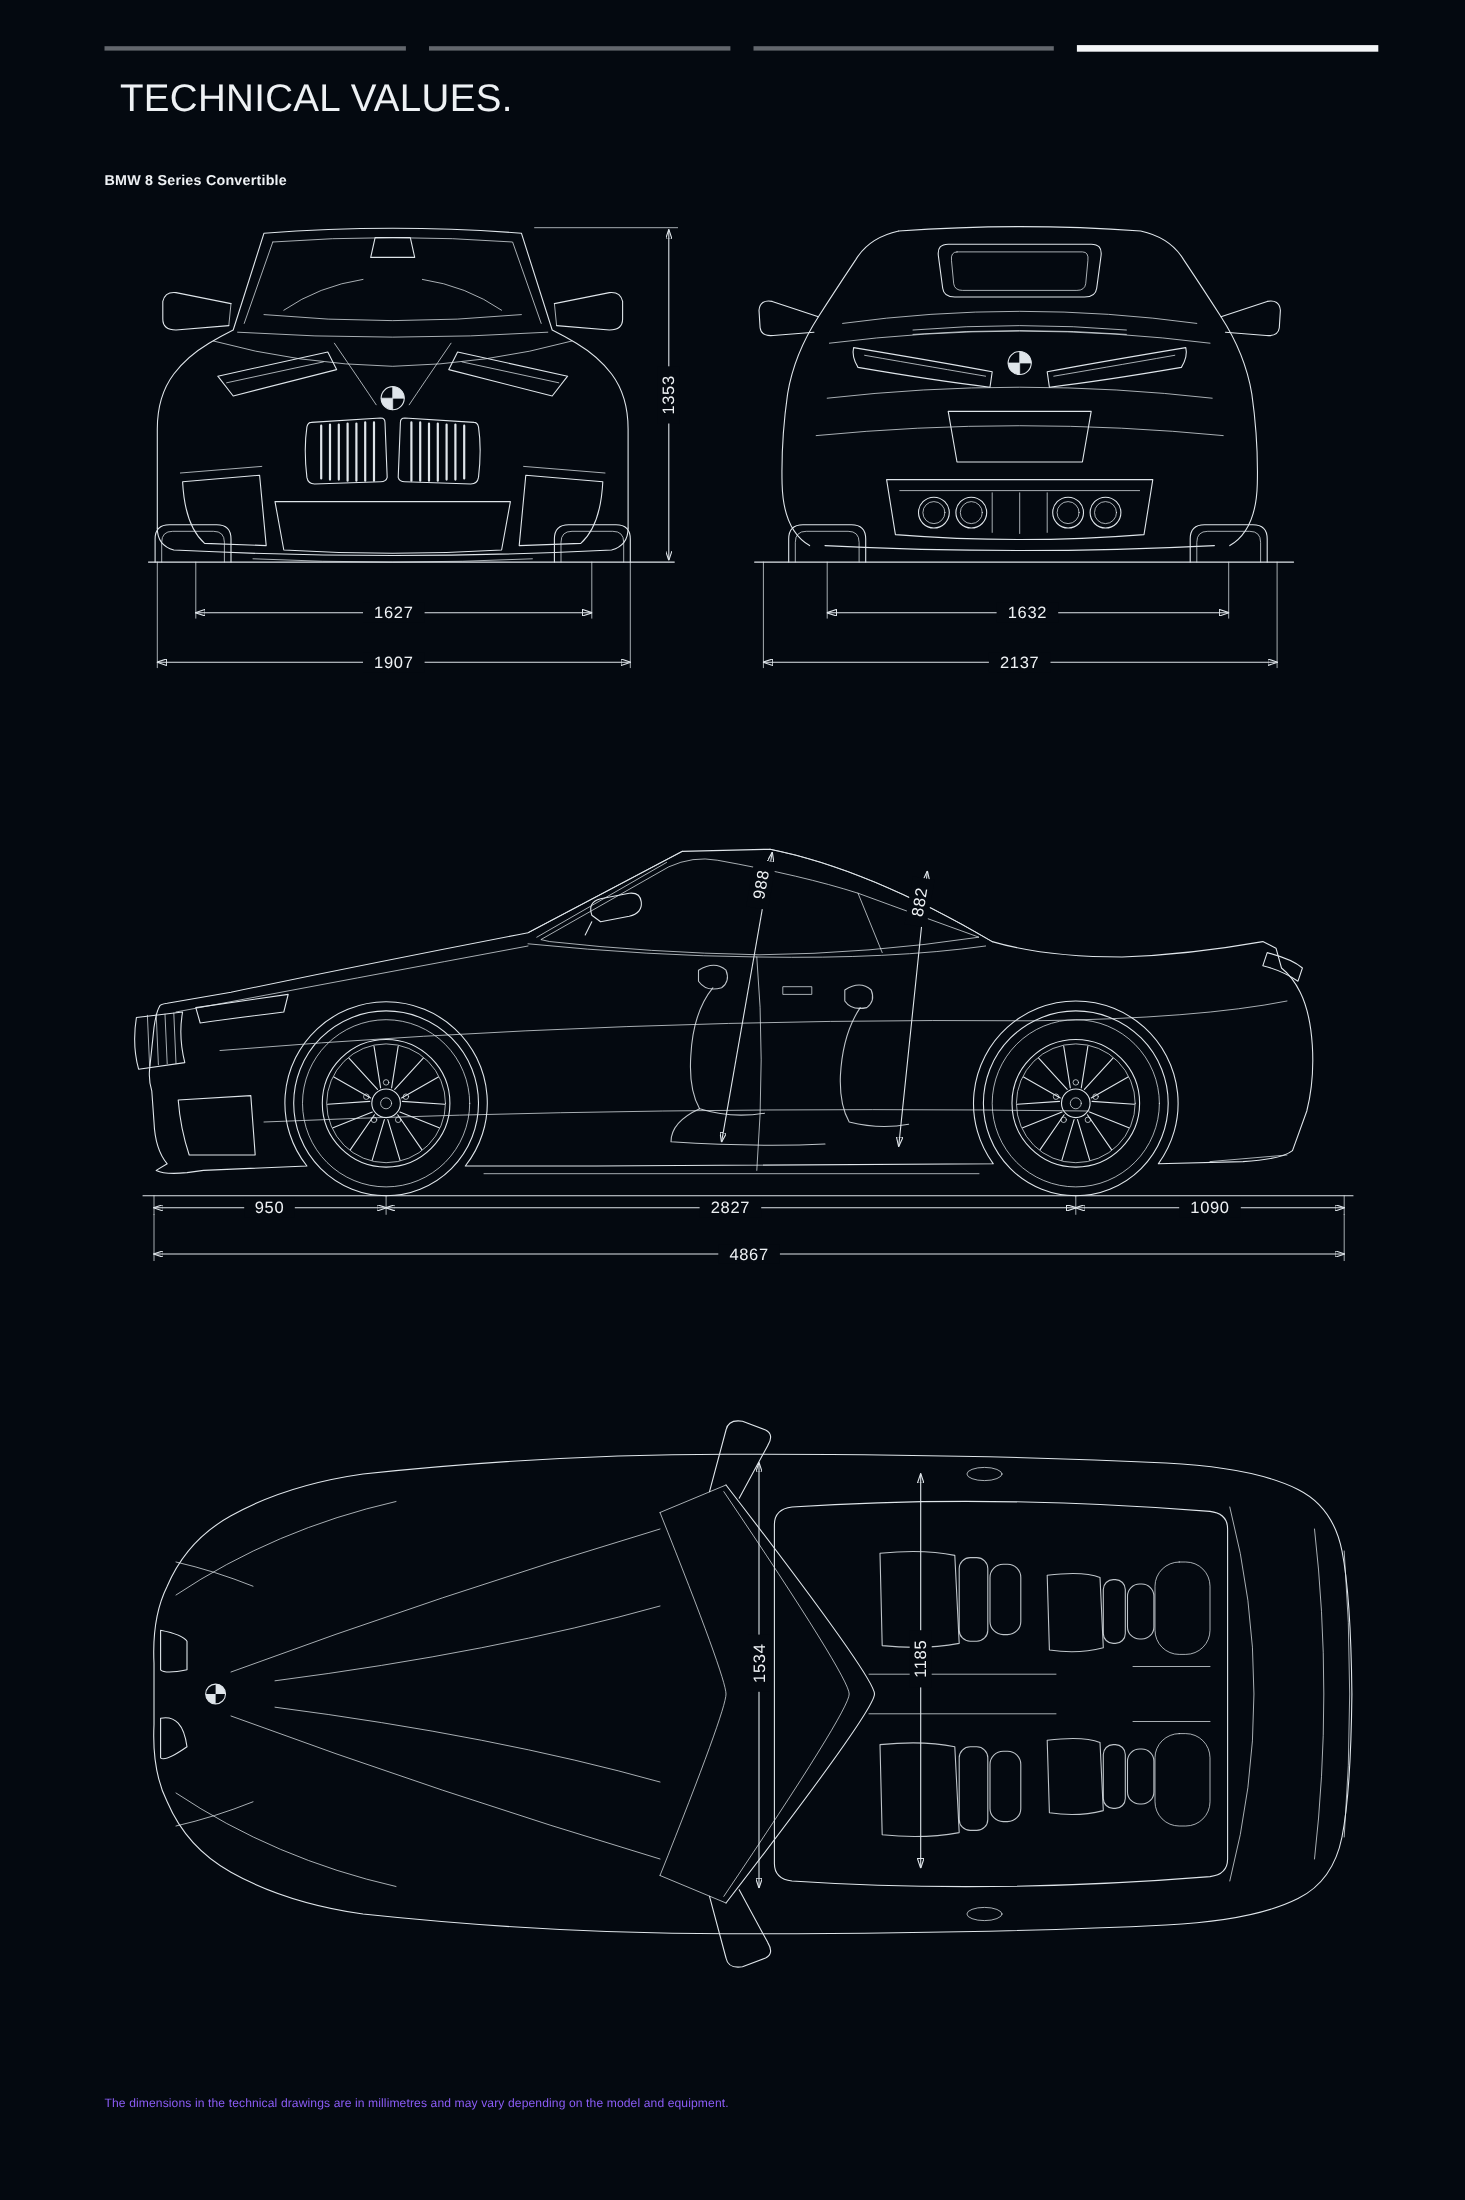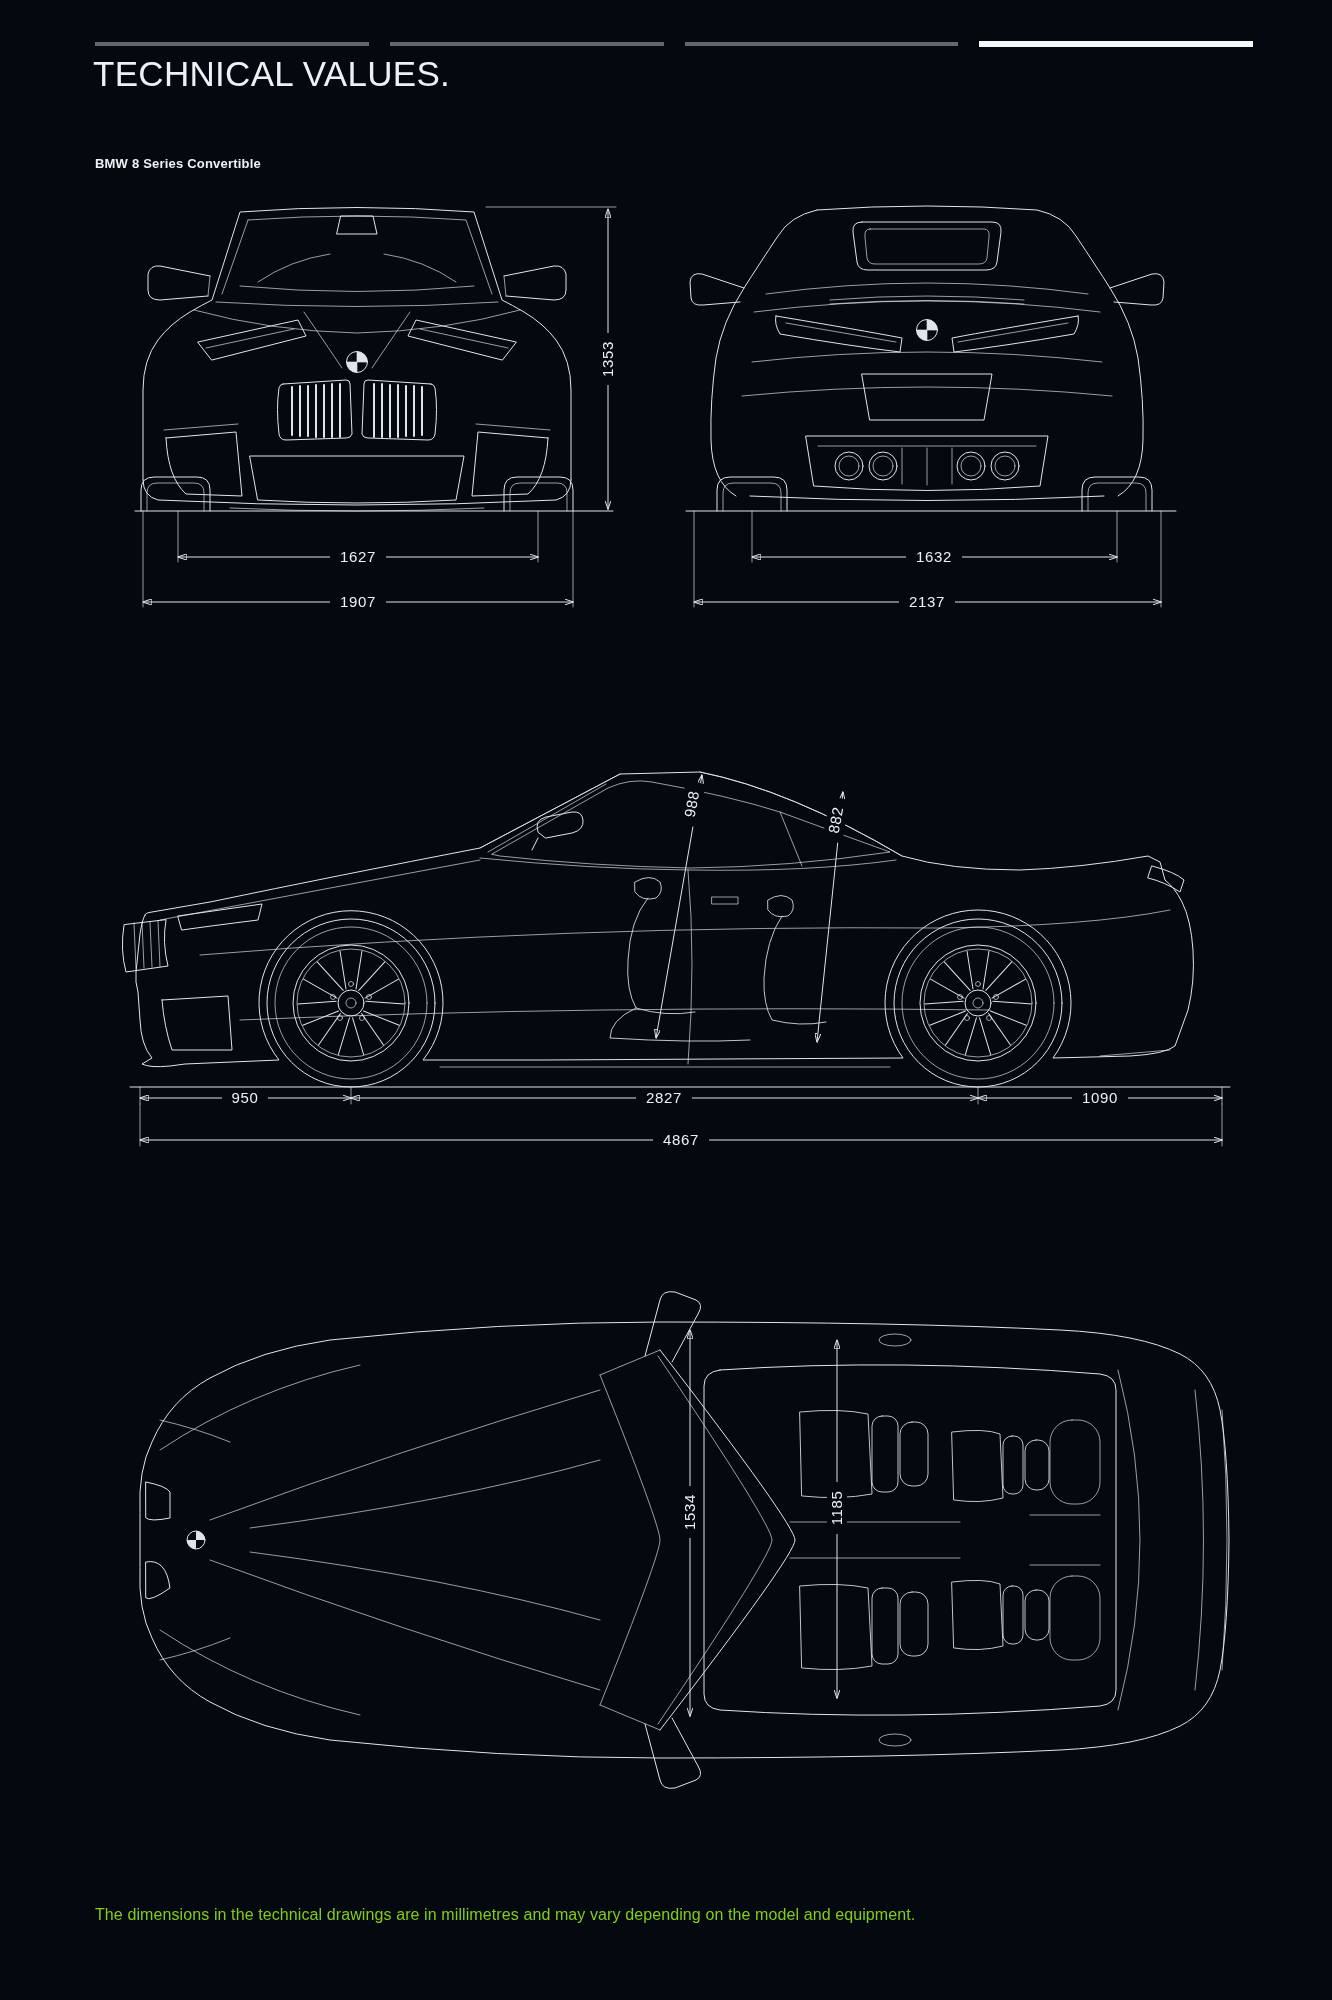--- a/index.html
+++ b/index.html
@@ -1,25 +1,25 @@
 <!DOCTYPE html>
 <html><head>
 <meta charset="utf-8">
 <style>
   html,body{margin:0;padding:0;background:#040910;}
   .canvas{position:relative;width:1332px;height:2000px;background:#040910;overflow:hidden;
           font-family:"Liberation Sans",sans-serif;}
   .rules{position:absolute;left:95px;top:42px;width:1158px;display:flex;gap:21px;align-items:flex-start;}
   .rules .seg{flex:1;height:4px;background:#63676d;}
   .rules .seg.active{height:6px;background:#f4f6f8;margin-top:-1px;}
-  .title{position:absolute;left:93px;top:54px;margin:0;color:#eef1f4;font-size:35px;
+  .title{position:absolute;left:93px;top:54px;margin:16px;color:#eef1f4;font-size:35px;
          font-weight:300;letter-spacing:0.3px;}
   .model{position:absolute;left:95px;top:156px;color:#eef1f4;font-size:13px;font-weight:bold;
          letter-spacing:0.2px;}
-  .footnote{position:absolute;left:95px;top:1906px;color:#84cc16;font-size:16px;letter-spacing:0.1px;text-align:center;}
+  .footnote{position:absolute;left:95px;top:1906px;color:#8b5cf6;font-size:11px;letter-spacing:0.1px;text-align:center;}
   .fig{position:absolute;}
   .fig path,.fig line,.fig circle,.fig ellipse,.fig rect,.fig use{
       fill:none;stroke:#dfe5ea;stroke-width:1;stroke-linecap:round;stroke-linejoin:round;}
   .fig .thin{stroke-width:0.8;stroke-opacity:0.85;}
   .fig .thick{stroke-width:2;}
   .fig .dim{stroke-width:1;}
   .fig .dimbg{fill:#040910;stroke:none;}
   .fig .qfill{fill:#dfe5ea;stroke:none;}
   .fig text{font-size:15px;fill:#eef1f4;letter-spacing:0.6px;stroke:none;}
 </style>

